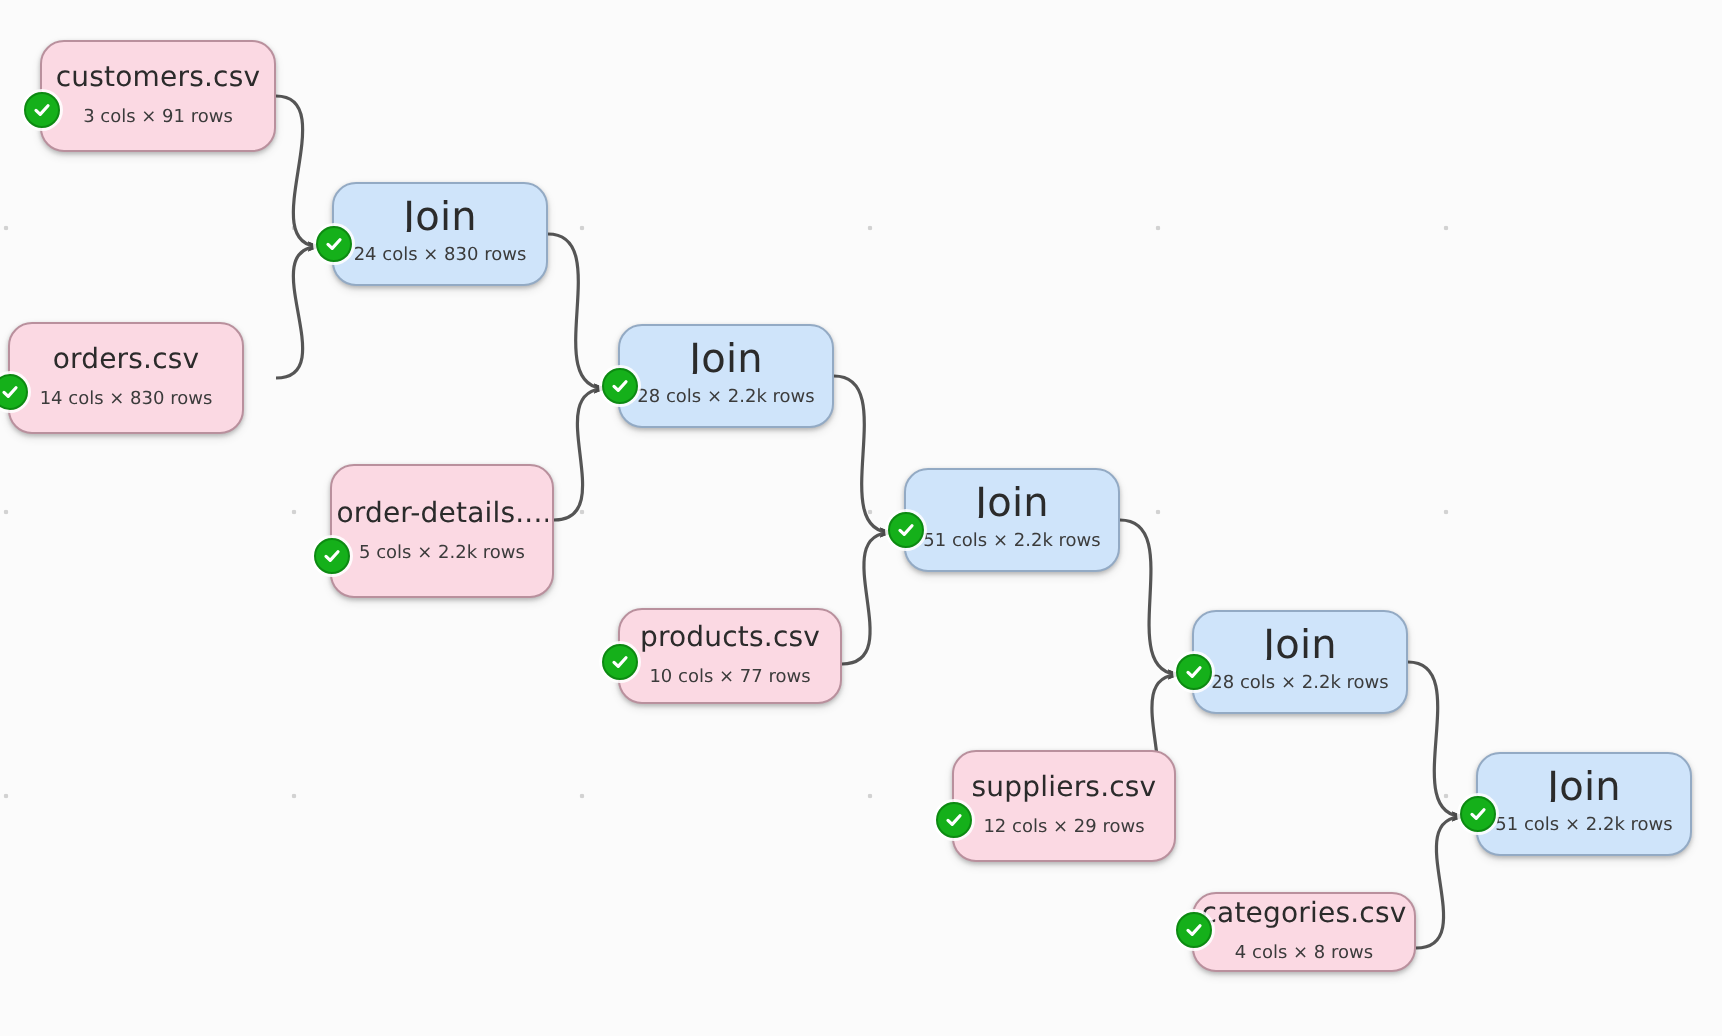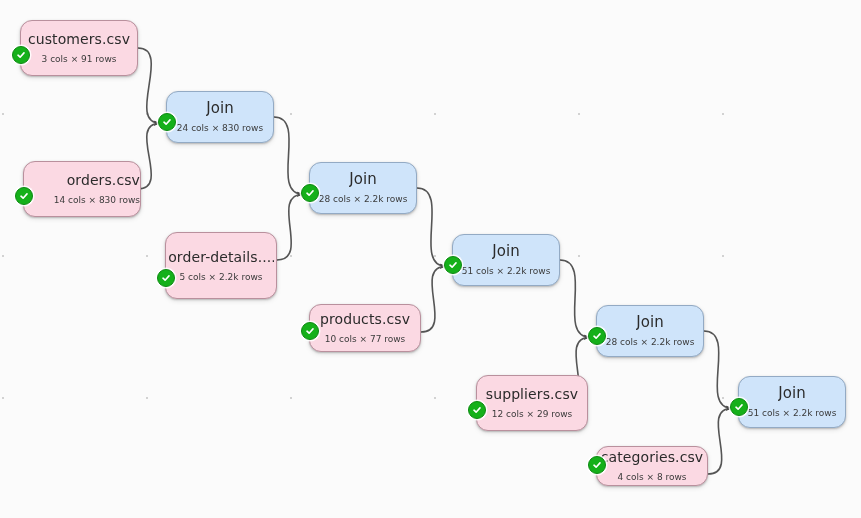--- a/index.html
+++ b/index.html
@@ -52,21 +52,21 @@
     color: #2b2b2b;
     font-size: 14px;
     line-height: 16px;
     letter-spacing: 0.1px;
     white-space: nowrap;
     overflow: hidden;
     max-width: 96%;
     text-align: center;
   }
   .node.join .node-title {
-    font-size: 15px;
+    font-size: 20px;
   }
   .node-meta {
     margin-top: 7px;
     color: #3b3b3b;
     font-size: 9px;
     line-height: 11px;
     white-space: nowrap;
     text-align: center;
   }
   .status-badge {
@@ -111,21 +111,21 @@
   <div id="nodes">
       <div class="node file" style="left: 20px; top: 20px; width: 118px; height: 56px;">
         <div class="status-badge">
           <svg width="10" height="10" viewBox="0 0 10 10">
             <path d="M2,5.2 L4.1,7.2 L8,2.9" stroke="#ffffff" stroke-width="1.6" fill="none" stroke-linecap="round" stroke-linejoin="round"></path>
           </svg>
         </div>
         <div class="node-title">customers.csv</div>
         <div class="node-meta">3 cols × 91 rows</div>
       </div>
-      <div class="node file" style="left: 23px; top: 161px; width: 118px; height: 56px; align-items: flex-end;">
+      <div class="node file" style="left: 4px; top: 161px; width: 118px; height: 56px;">
         <div class="status-badge">
           <svg width="10" height="10" viewBox="0 0 10 10">
             <path d="M2,5.2 L4.1,7.2 L8,2.9" stroke="#ffffff" stroke-width="1.6" fill="none" stroke-linecap="round" stroke-linejoin="round"></path>
           </svg>
         </div>
         <div class="node-title">orders.csv</div>
         <div class="node-meta">14 cols × 830 rows</div>
       </div>
       <div class="node file" style="left: 165px; top: 232px; width: 112px; height: 67px;">
         <div class="status-badge">

